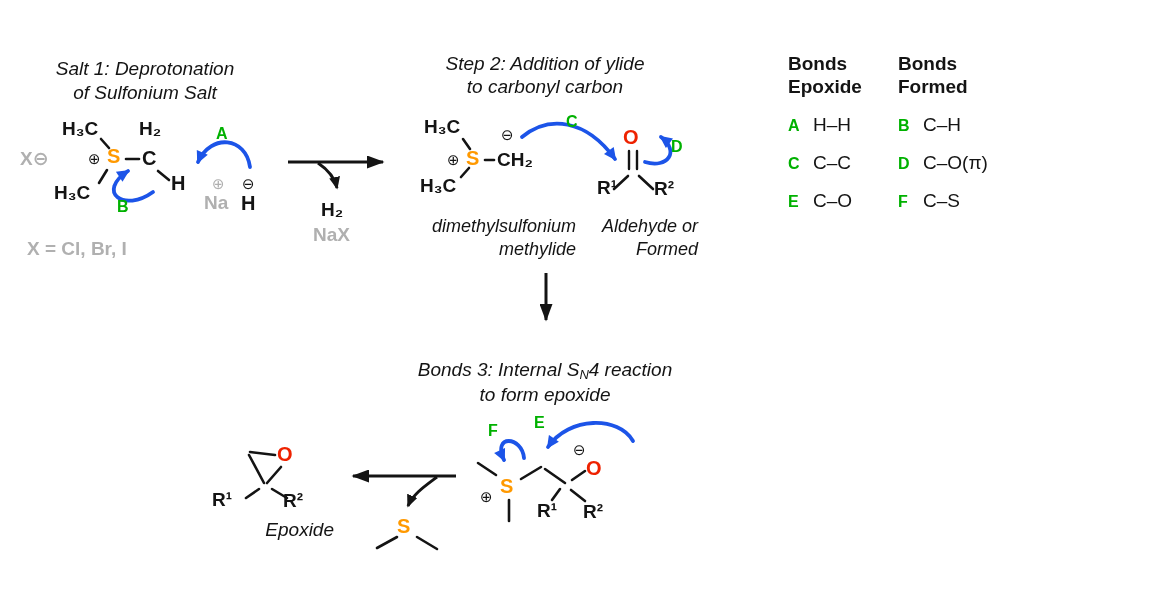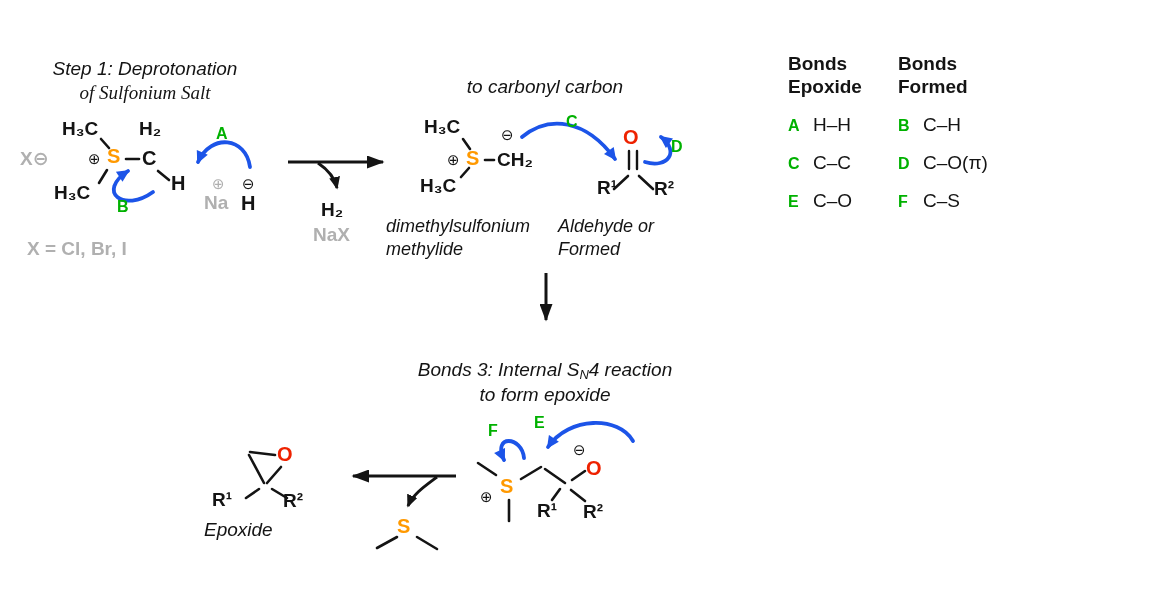--- a/index.html
+++ b/index.html
@@ -10,21 +10,21 @@
   svg.layer{position:absolute;left:0;top:0;width:1162px;height:592px;}
   .t{position:absolute;white-space:nowrap;line-height:1;}
   .title{font-style:italic;font-size:19px;text-align:center;line-height:1.22;}
   .formula{font-weight:bold;font-size:19px;}
   .atom{font-weight:bold;font-size:20px;}
   .s-atom{color:var(--orange,#FF9900);}
   .o-atom{color:var(--red,#EE2200);}
   .chg{font-size:15px;font-weight:normal;}
   .lbl{font-weight:bold;font-size:16px;color:var(--green,#00B100);}
   .gray{color:var(--gray,#B0B0B0);}
-  .caption{font-style:italic;font-size:18px;text-align:left;}
+  .caption{font-style:italic;font-size:18px;text-align:right;}
   .sub-n{font-size:13px;vertical-align:-3px;font-style:italic;}
   
   .legend-col{position:absolute;top:52px;margin-left:20px;}
   .legend-head{font-weight:bold;font-size:19px;line-height:1.22;}
   .legend-row{display:flex;align-items:baseline;gap:11px;margin-top:16px;}
   .legend-key{font-weight:bold;font-size:16px;color:var(--green,#00B100);min-width:14px;}
   .legend-bond{font-size:19px;}
   
   .bond{stroke:var(--ink,#141414);stroke-width:2.6;stroke-linecap:round;fill:none;}
   .dbond{stroke:var(--ink,#141414);stroke-width:2.4;stroke-linecap:round;fill:none;}
@@ -102,22 +102,22 @@
 
     <g>
       <line class="bond" x1="250" y1="452" x2="275" y2="455"></line>
       <line class="bond" x1="249" y1="455" x2="264" y2="483"></line>
       <line class="bond" x1="267" y1="483" x2="281" y2="467"></line>
       <line class="bond" x1="259" y1="489" x2="246" y2="498"></line>
       <line class="bond" x1="272" y1="489" x2="287" y2="498"></line>
     </g>
   </svg>
 
-  <div class="t title" style="left:30px;top:57px;width:230px;">Step 1: Deprotonation</div>
-  <div class="t title" style="left:30px;top:81px;width:230px;font-family:Liberation Serif, serif;">of Sulfonium Salt</div>
+  <div class="t title" style="left:30px;top:57px;width:230px;">Salt 1: Deprotonation</div>
+  <div class="t title" style="left:30px;top:81px;width:230px;">of Sulfonium Salt</div>
 
   <span class="t formula gray" style="left:20px;top:149px;">X⊖</span>
   <span class="t formula" style="left:62px;top:119px;">H₃C</span>
   <span class="t chg" style="left:88px;top:151px;">⊕</span>
   <span class="t atom s-atom" style="left:107px;top:146px;">S</span>
   <span class="t atom" style="left:142px;top:148px;">C</span>
   <span class="t formula" style="left:139px;top:119px;">H₂</span>
   <span class="t atom" style="left:171px;top:173px;">H</span>
   <span class="t formula" style="left:54px;top:183px;">H₃C</span>
 
@@ -127,20 +127,21 @@
   <span class="t chg gray" style="left:212px;top:176px;">⊕</span>
   <span class="t formula gray" style="left:204px;top:193px;">Na</span>
   <span class="t chg" style="left:242px;top:176px;">⊖</span>
   <span class="t atom" style="left:241px;top:193px;">H</span>
 
   <span class="t formula gray" style="left:27px;top:239px;">X = Cl, Br, I</span>
 
   <span class="t formula" style="left:321px;top:200px;">H₂</span>
   <span class="t formula gray" style="left:313px;top:225px;">NaX</span>
 
+  <div class="t title" style="left:425px;top:52px;width:240px;">Step 2: Addition of ylide</div>
   <div class="t title" style="left:425px;top:75px;width:240px;">to carbonyl carbon</div>
 
   <span class="t formula" style="left:424px;top:117px;">H₃C</span>
   <span class="t chg" style="left:447px;top:152px;">⊕</span>
   <span class="t atom s-atom" style="left:466px;top:148px;">S</span>
   <span class="t formula" style="left:497px;top:150px;">CH₂</span>
   <span class="t chg" style="left:501px;top:127px;">⊖</span>
   <span class="t formula" style="left:420px;top:176px;">H₃C</span>
 
   <span class="t lbl" style="left:566px;top:114px;">C</span>

